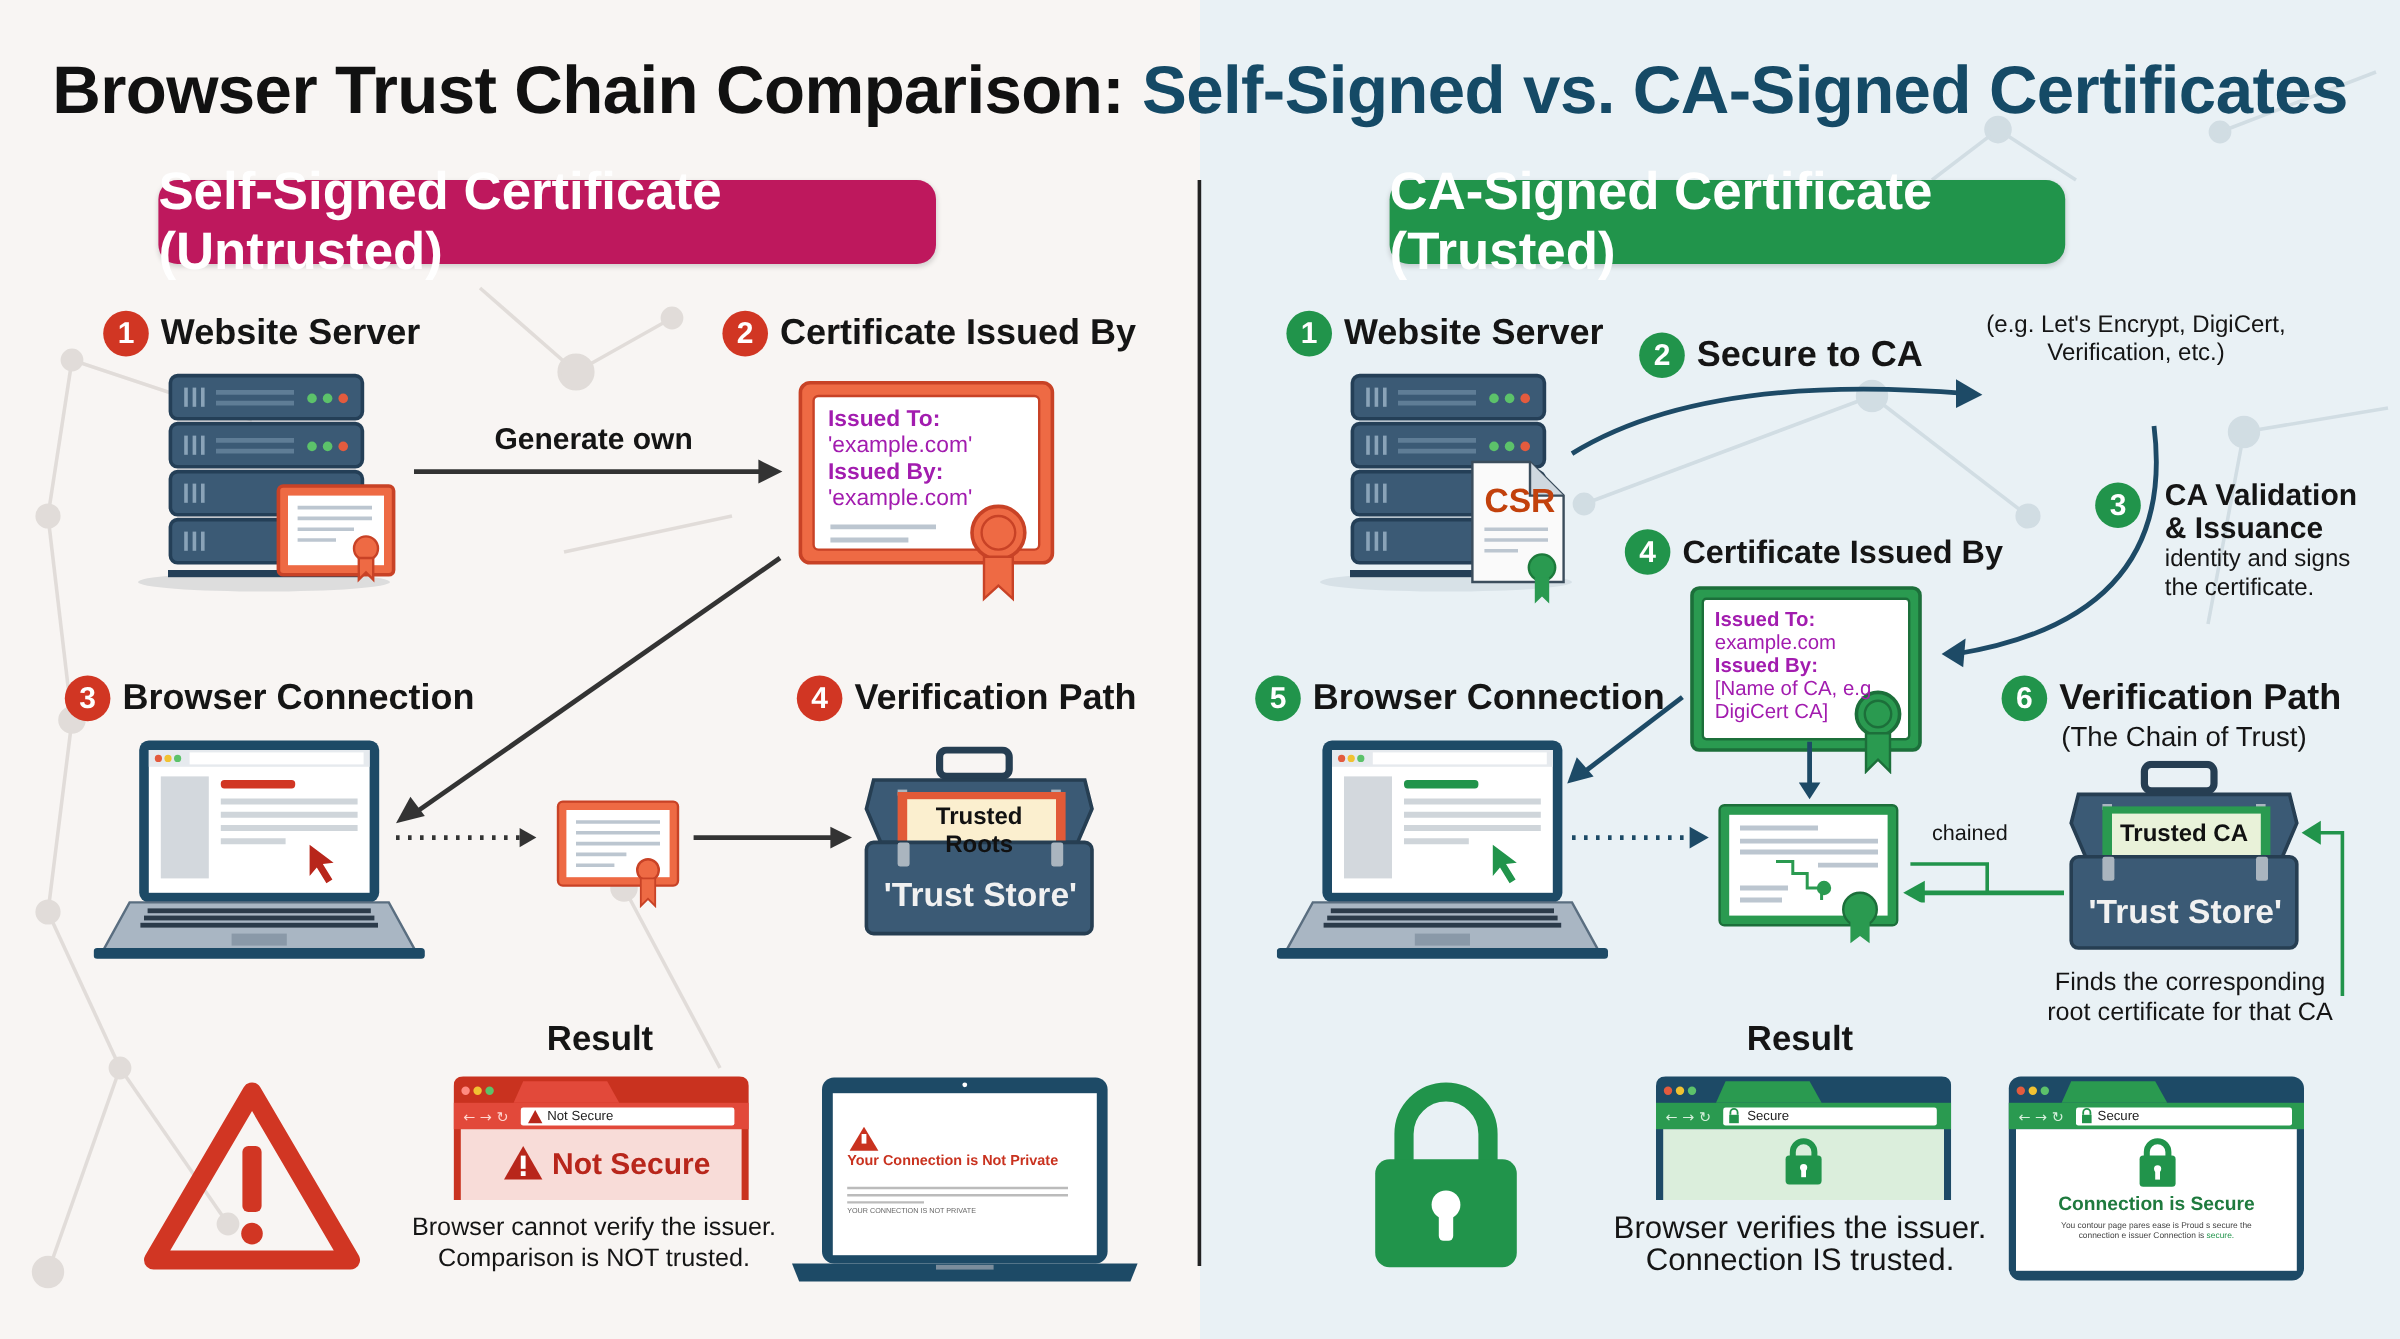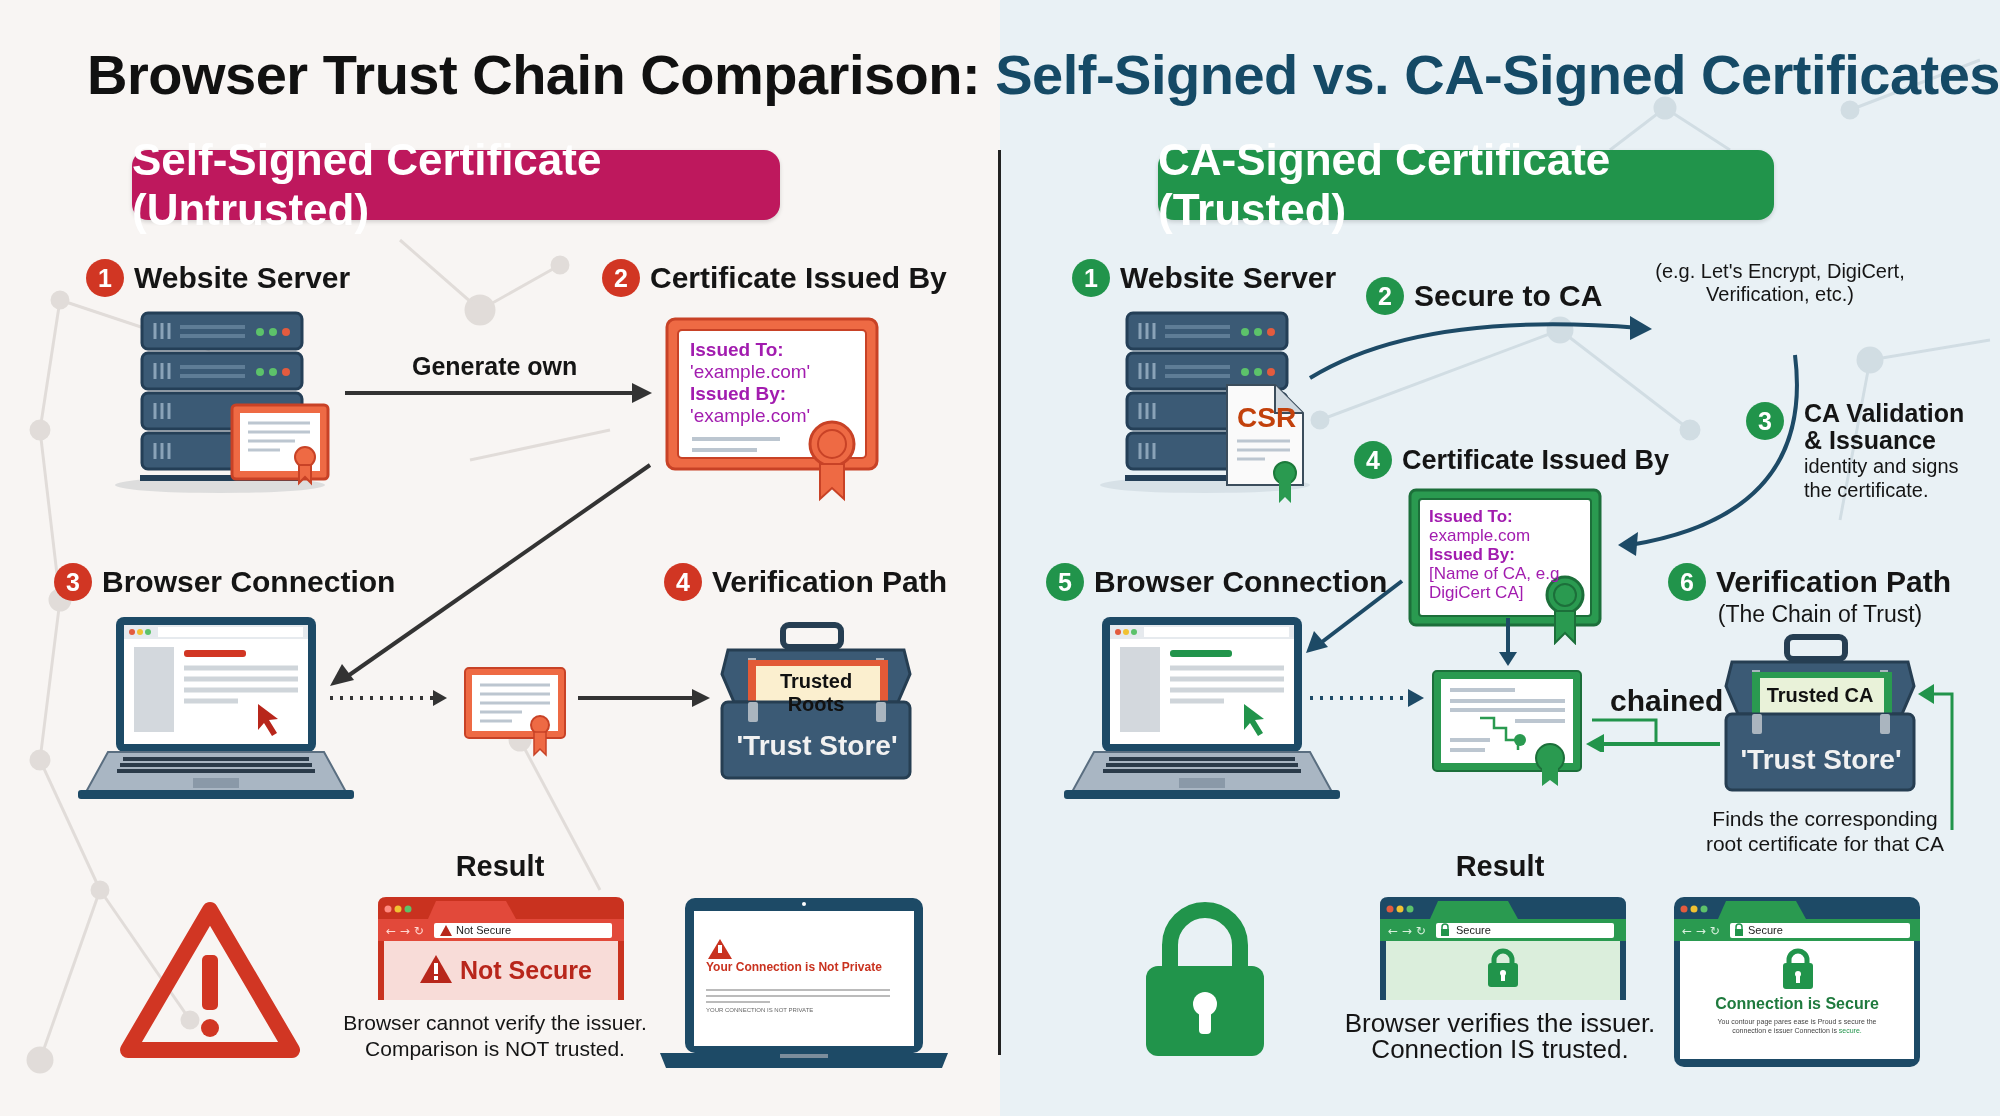--- a/index.html
+++ b/index.html
@@ -2,25 +2,25 @@
 <html><head>
 <meta charset="utf-8">
 <style>
   html,body{margin:0;padding:0;}
   body{width:2000px;height:1116px;overflow:hidden;font-family:"Liberation Sans",sans-serif;position:relative;background:#f7f5f3;}
   .half-left{position:absolute;left:0;top:0;width:1000px;height:1116px;background:#f8f5f3;}
   .half-right{position:absolute;left:1000px;top:0;width:1000px;height:1116px;background:#e9f1f5;}
   .divider{position:absolute;left:998px;top:150px;width:3px;height:905px;background:#222;}
   svg.bg{position:absolute;left:0;top:0;}
   .abs{position:absolute;}
-  .title{position:absolute;left:0;width:2000px;top:42px;text-align:right;font-size:56px;font-weight:bold;letter-spacing:-0.5px;color:#111;}
+  .title{position:absolute;left:0;width:2000px;top:42px;text-align:center;font-size:56px;font-weight:bold;letter-spacing:-0.5px;color:#111;}
   .title .accent{color:#154a66;}
   .banner{position:absolute;top:150px;height:70px;border-radius:16px;color:#fff;font-size:44px;font-weight:bold;display:flex;align-items:center;justify-content:center;box-shadow:0 2px 4px rgba(0,0,0,.15);}
   .banner.red{left:132px;width:648px;background:#be185d;}
-  .banner.green{left:1158px;width:616px;background:#21944b;}
+  .banner.green{left:1158px;width:563px;background:#21944b;}
   .step{position:absolute;display:flex;align-items:center;gap:10px;font-size:30px;font-weight:bold;color:#151515;white-space:nowrap;}
   .num{width:38px;height:38px;border-radius:50%;color:#fff;font-size:25px;font-weight:bold;display:flex;align-items:center;justify-content:center;}
   .num.red{background:#d13623;}
   .num.green{background:#21944b;}
   .label{position:absolute;font-size:25px;color:#151515;white-space:nowrap;}
   .bold{font-weight:bold;}
   .center{text-align:center;}
   .cert-text{position:absolute;font-size:19px;line-height:22px;color:#a21caf;}
   .storelabel{position:absolute;font-size:20px;font-weight:bold;color:#111;text-align:center;}
   .storetitle{position:absolute;font-size:28px;font-weight:bold;color:#f1f1f1;text-align:center;}
@@ -443,21 +443,21 @@
       <line x1="85" y1="53" x2="135" y2="53"></line>
       <line x1="20" y1="72" x2="60" y2="72"></line>
       <line x1="20" y1="82" x2="55" y2="82"></line>
     </g>
   <path d="M50 50 h14 v10 h12 v12 h12 v10" fill="none" stroke="#2a9a50" stroke-width="2.5"></path>
   <circle cx="90" cy="72" r="6" fill="#2a9a50"></circle>
   <circle cx="120" cy="90" r="14" fill="#2a9a50" stroke="#1c6f3a" stroke-width="2"></circle>
   <path d="M112 100 L112 118 L120 112 L128 118 L128 100Z" fill="#2a9a50"></path>
 </svg>
 
-<div class="label" style="left:1610px;top:684px;font-size:30px;font-weight:bold;">chained</div>
+<div class="label" style="left:1610px;top:684px;font-size:18px;">chained</div>
 <svg class="abs" style="left:1584px;top:716px;" width="140" height="36">
   <path d="M8 4 L72 4 L72 28" fill="none" stroke="#21944b" stroke-width="3"></path>
   <line x1="16" y1="28" x2="136" y2="28" stroke="#21944b" stroke-width="4"></line>
   <polygon points="2,28 20,18 20,38" fill="#21944b"></polygon>
 </svg>
 
 <div class="step" style="left:1668px;top:563px;">
   <span class="num green">6</span>
   <span>Verification Path</span>
 </div>

